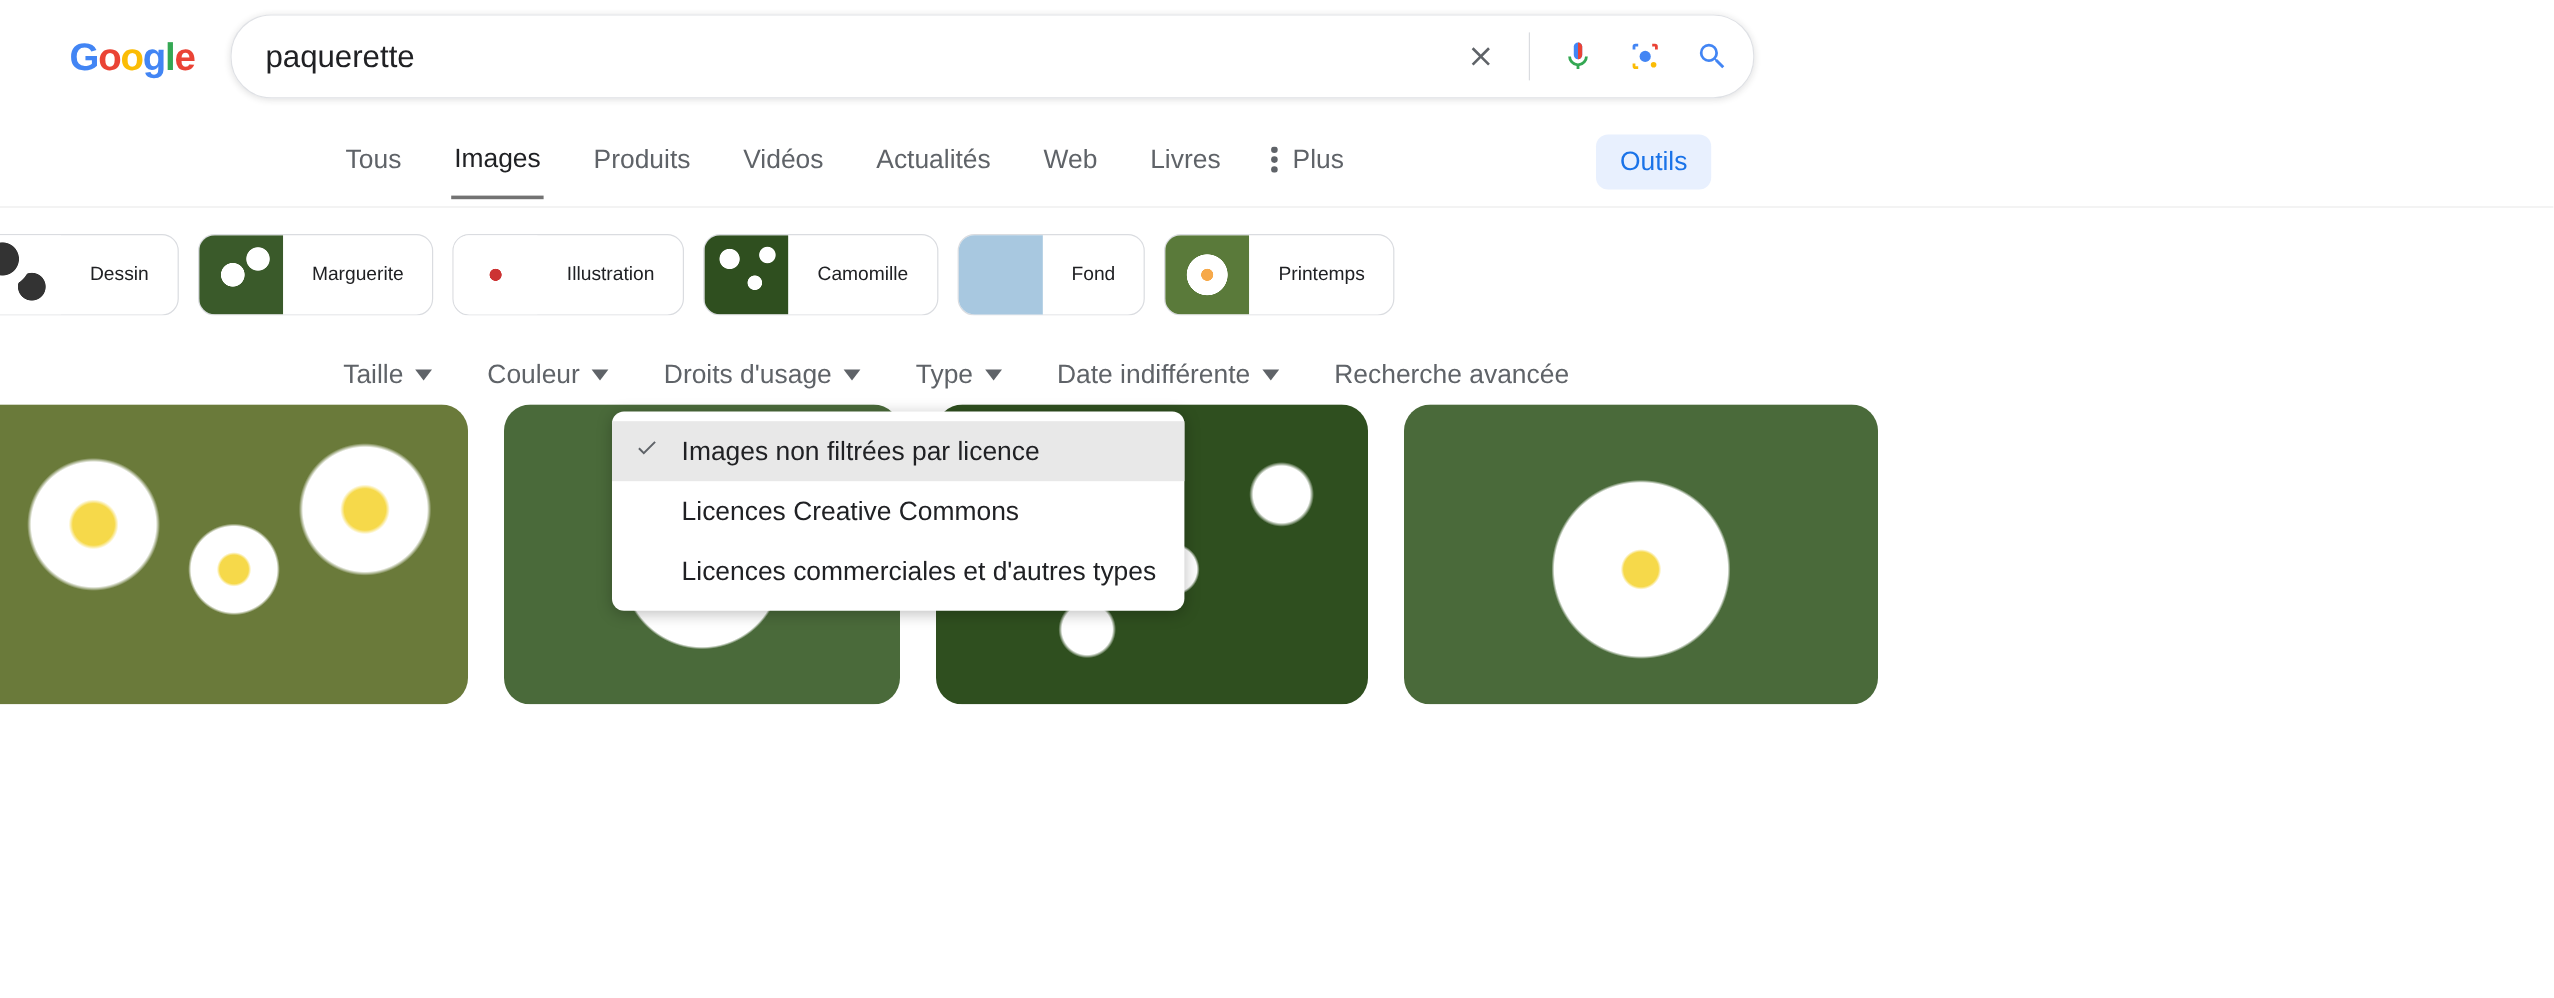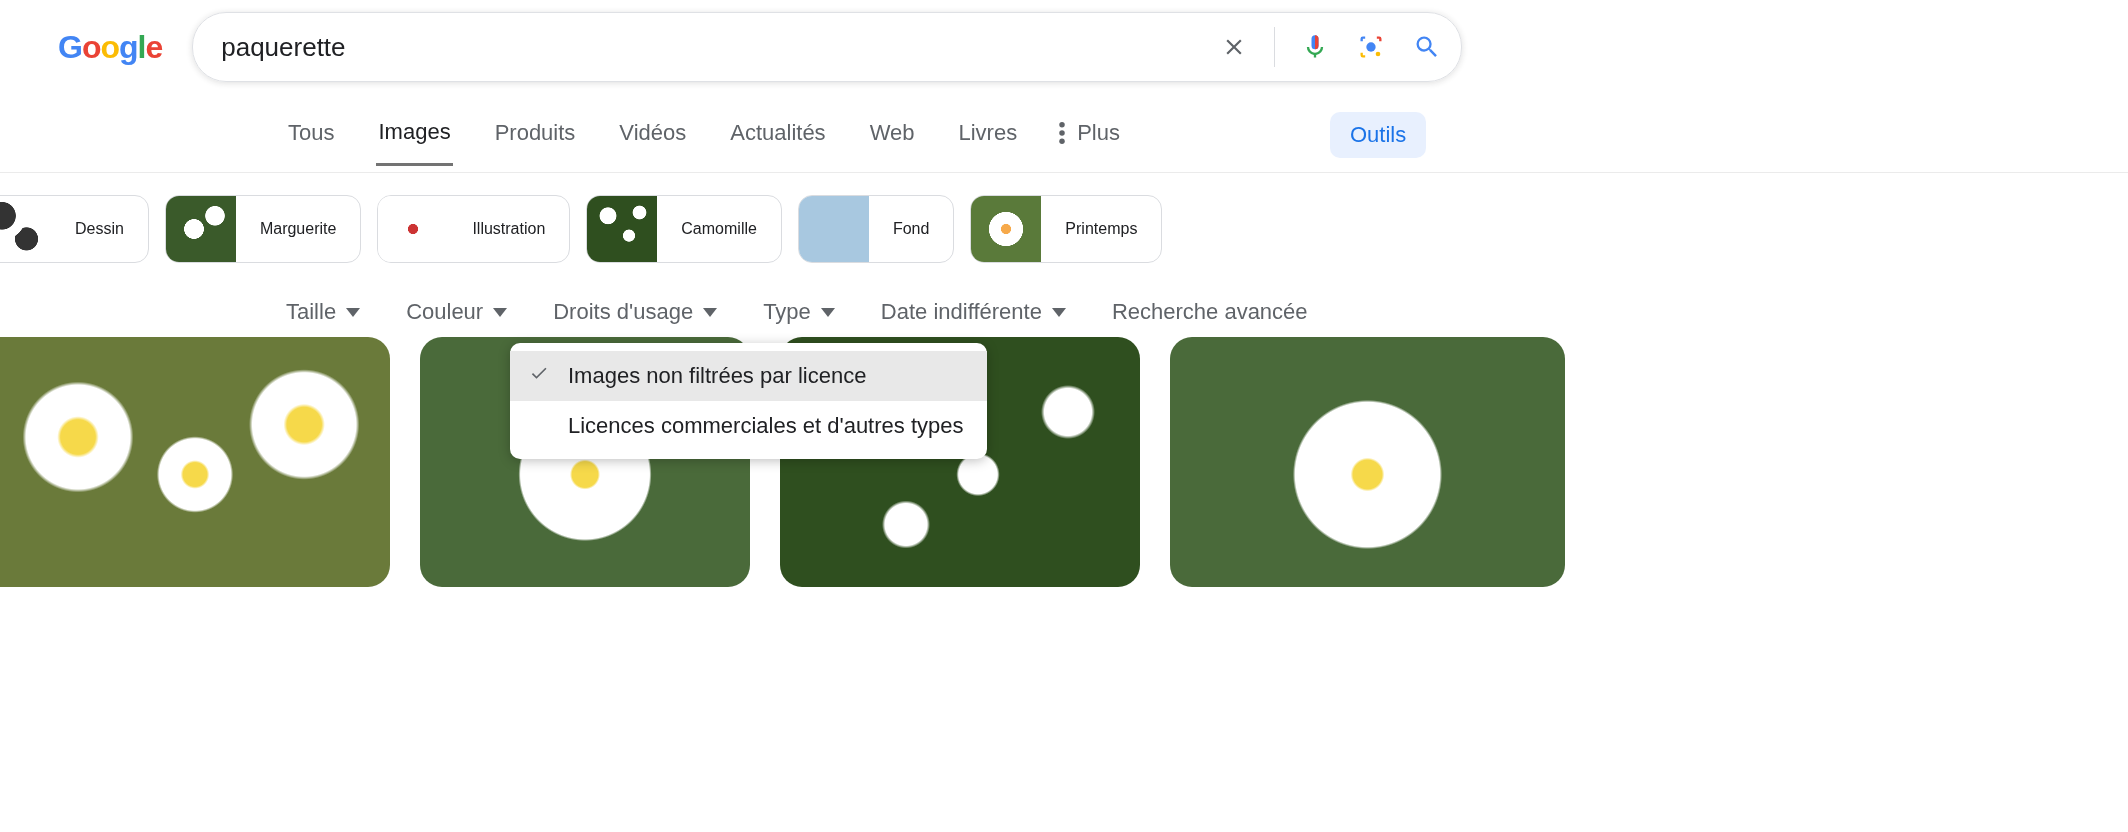--- a/index.html
+++ b/index.html
@@ -210,20 +210,24 @@
     <div class="dd-item selected">
       <span class="dd-check">
         <svg width="20" height="20" viewBox="0 0 24 24">
             <path fill="#5f6368" d="M9 16.17 4.83 12l-1.42 1.41L9 19 21 7l-1.41-1.41z"></path>
           </svg>
       </span>
       <span>Images non filtrées par licence</span>
     </div>
     <div class="dd-item">
       <span class="dd-check"></span>
+      <span>Licences Creative Commons</span>
+    </div>
+    <div class="dd-item">
+      <span class="dd-check"></span>
       <span>Licences commerciales et d'autres types</span>
     </div>
   </div>
 </div>
 
 <div class="results-row">
   <div class="result-img daisy-bg-field" style="width:390px; border-radius:0 22px 22px 0"></div>
   <div class="result-img daisy-bg-blur" style="width:330px"></div>
   <div class="result-img daisy-bg-multi" style="width:360px"></div>
   <div class="result-img daisy-bg-blur" style="width:395px"></div>

